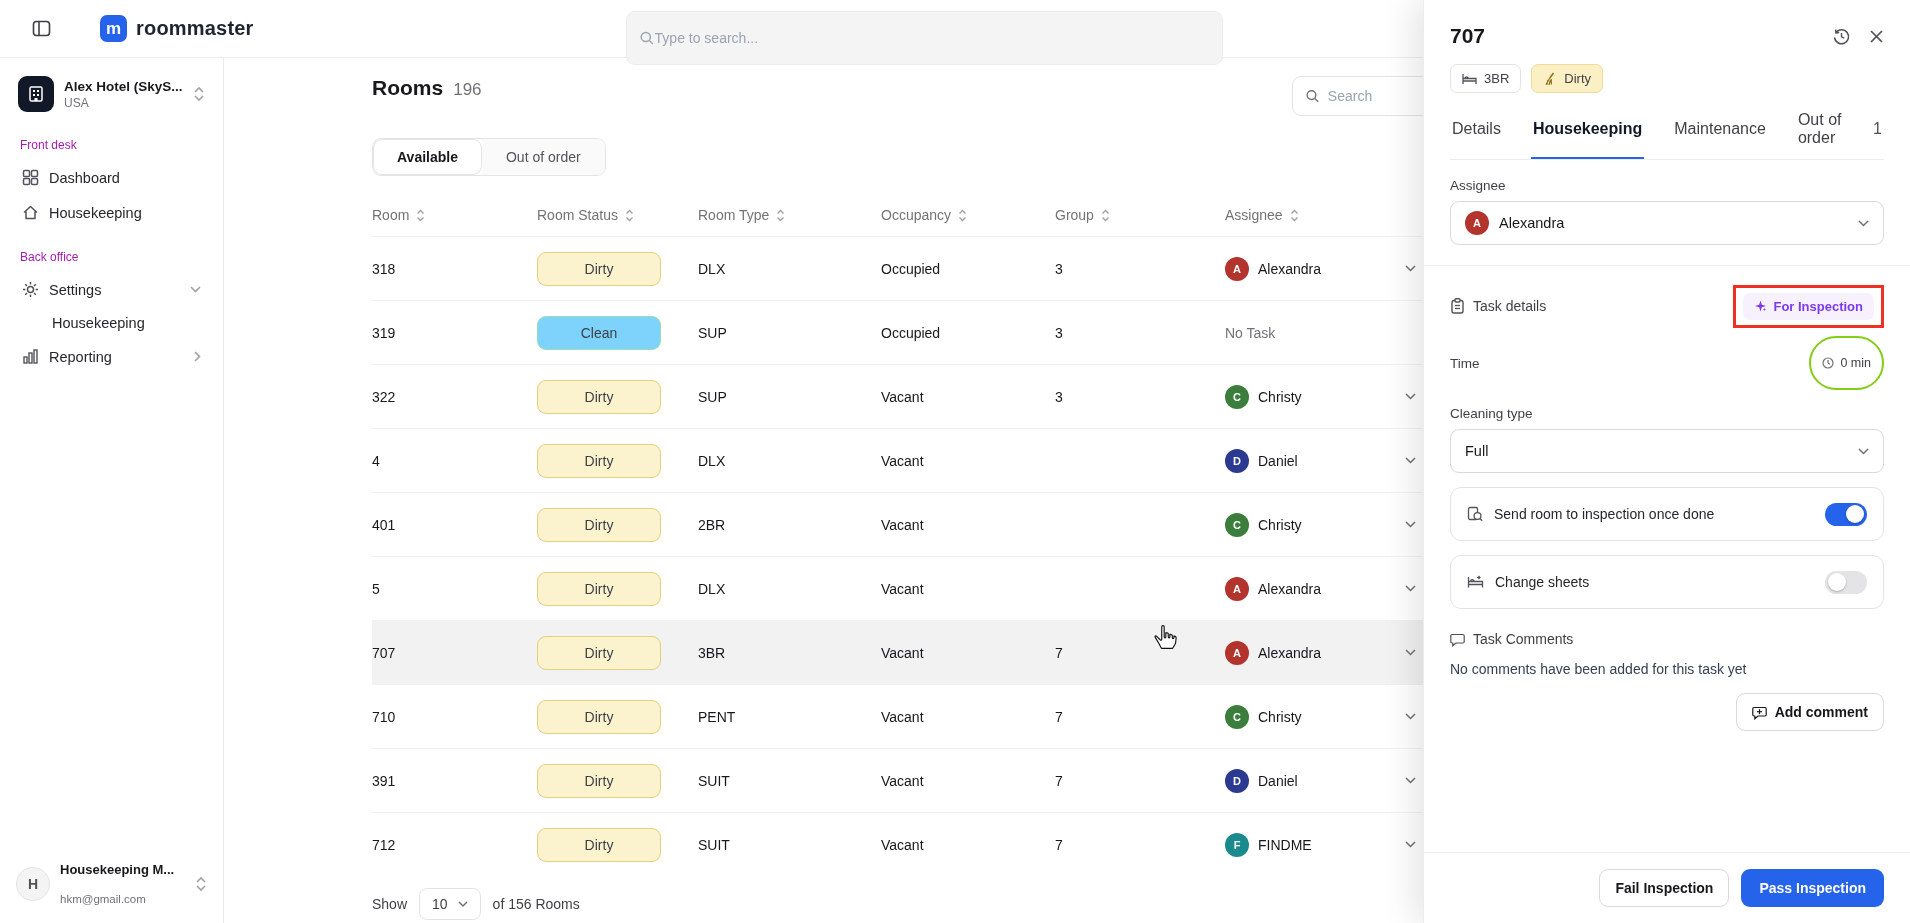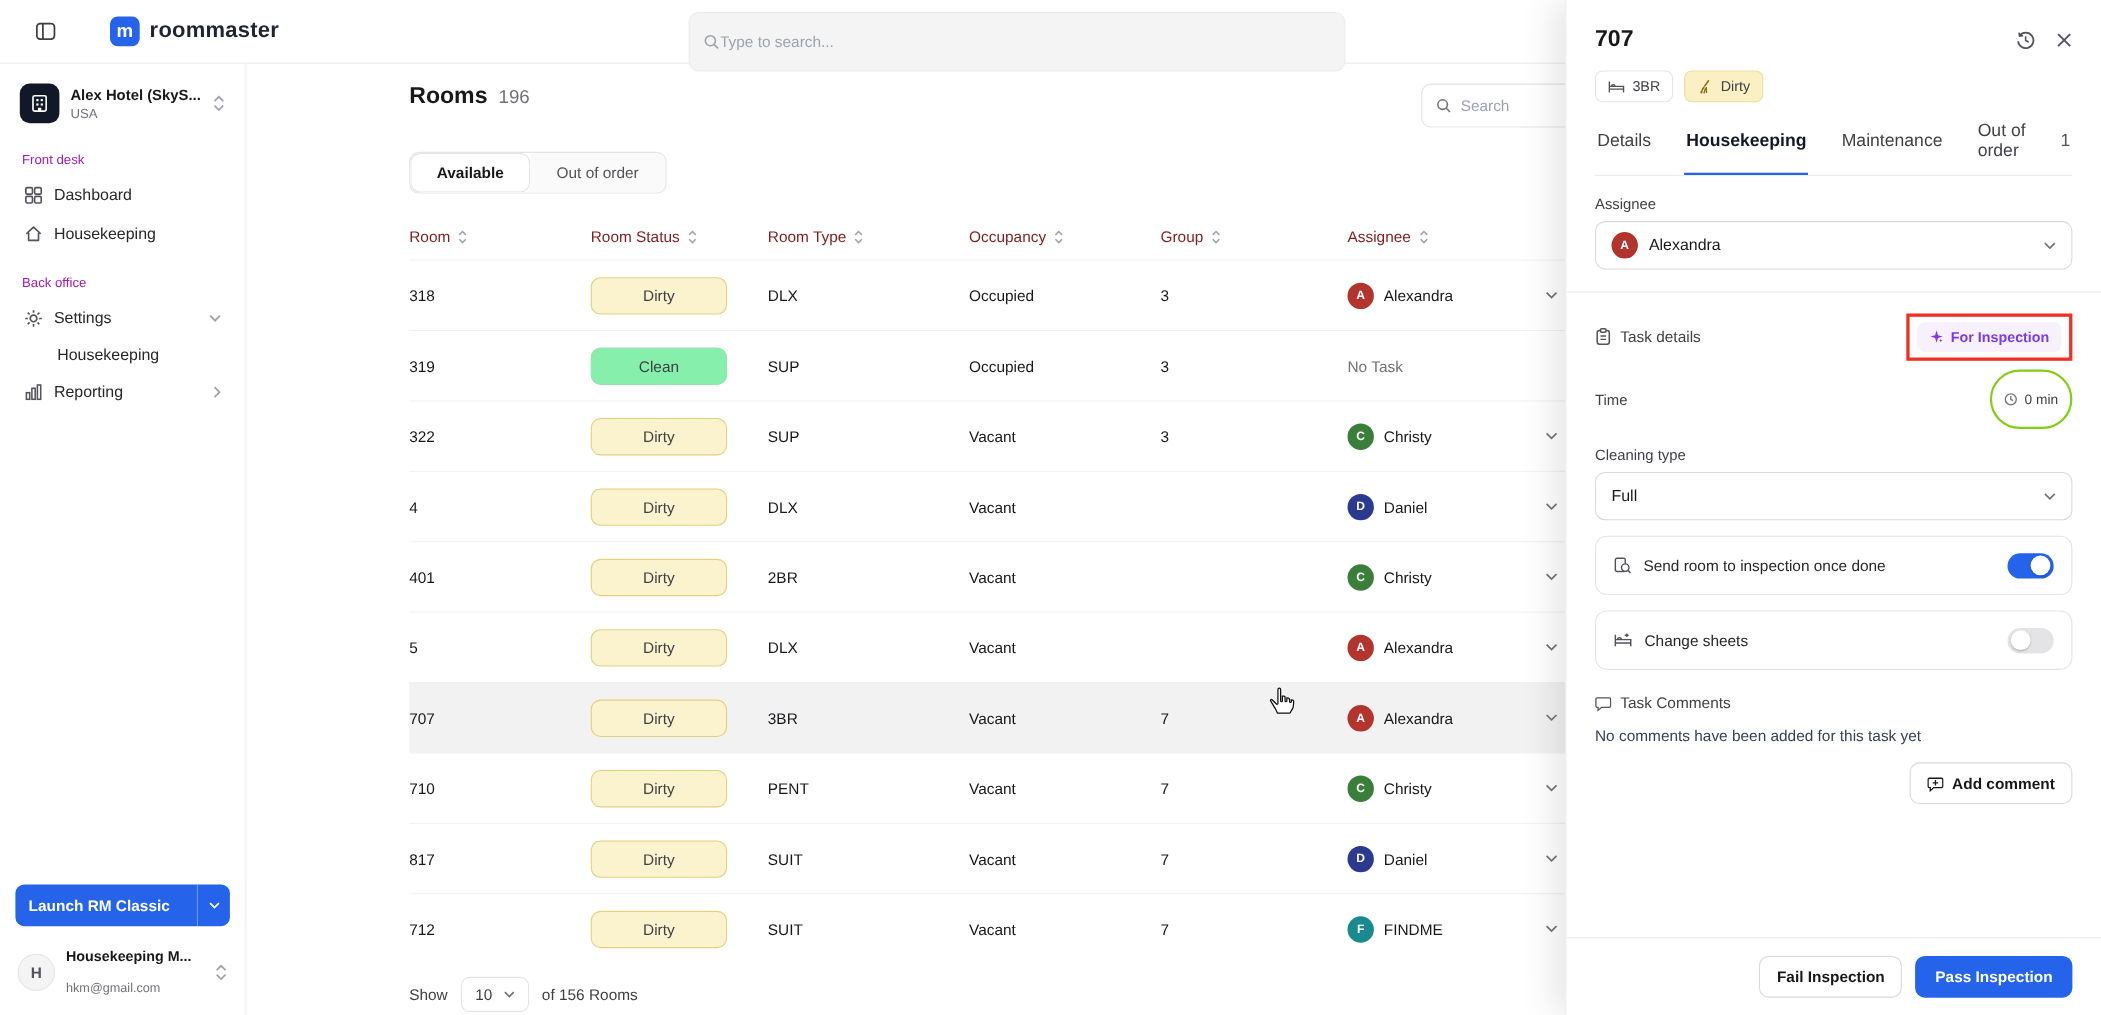--- a/index.html
+++ b/index.html
@@ -45,27 +45,27 @@
   .page-count { font-size:17px; color:#71717A; font-weight:normal; margin-left:10px; }
   .main-search { margin-left:auto; width:340px; height:40px; border:1px solid #E4E4E7; border-radius:9px; display:flex; align-items:center; gap:8px; padding:0 12px; }
   .main-search input { border:none; outline:none; width:100%; font-size:14px; font-family:inherit; color:#3F3F46; }
   .main-search input::placeholder { color:#9CA3AF; }
   .seg-tabs { display:inline-flex; border:1px solid #E4E4E7; border-radius:9px; overflow:hidden; margin-top:22px; background:#fff; }
   .seg { padding:10px 24px; font-size:14px; color:#52525B; cursor:pointer; background:#FAFAFA; }
   .seg.active { background:#fff; font-weight:bold; color:#18181B; box-shadow:inset 0 0 0 1px #E4E4E7; border-radius:9px; }
 
   .table { margin-top:18px; width:1198px; }
   .trow, .thead { display:grid; grid-template-columns:165px 161px 183px 174px 170px 205px 140px; align-items:center; }
-  .thead { height:42px; color:#7f1d1d; font-size:14px; }
+  .thead { height:42px; color:#737373; font-size:14px; }
   .th { display:flex; align-items:center; gap:7px; cursor:pointer; }
   .trow { height:64px; border-top:1px solid #F1F1F3; cursor:pointer; }
   .trow.selected { background:#F2F2F3; }
   .badge-status { display:inline-block; width:124px; text-align:center; padding:8px 0; border-radius:9px; font-size:14px; color:#3F3F46; }
   .badge-status.dirty { background:#FBF3CE; border:1px solid #E3CF7E; }
-  .badge-status.clean { background:#86efac; border:1px solid #9ADFB4; }
+  .badge-status.clean { background:#7dd3fc; border:1px solid #9ADFB4; }
   .cell-assignee { display:flex; align-items:center; gap:9px; padding-right:14px; }
   .avatar { width:24px; height:24px; border-radius:50%; color:#fff; font-size:11px; font-weight:bold; display:flex; align-items:center; justify-content:center; flex:none; }
   .cell-assignee .name { flex:1; white-space:nowrap; overflow:hidden; }
   .cell-assignee .name.muted { color:#71717A; }
   .task-chip { display:inline-block; max-width:130px; padding:8px 14px; border-radius:9px; font-size:13px; white-space:nowrap; overflow:hidden; }
   .pagination { display:flex; align-items:center; gap:12px; margin-top:12px; color:#3F3F46; font-size:14px; }
   .page-size { display:flex; align-items:center; gap:10px; border:1px solid #E4E4E7; border-radius:8px; padding:7px 12px; cursor:pointer; }
 
   
   .drawer { position:absolute; top:0; right:0; width:487px; height:923px; background:#fff; box-shadow:-10px 0 30px rgba(0,0,0,.10); border-left:1px solid #ECECEE; z-index:10; display:flex; flex-direction:column; }
@@ -208,28 +208,20 @@
       </svg>
     <span>Reporting</span>
     <span class="spacer"></span>
     <svg class="ic" width="7" height="11" viewBox="0 0 7 11">
         <polyline points="1,1 5.5,5.5 1,10" fill="none" stroke="#A1A1AA" stroke-width="1.6"></polyline>
       </svg>
   </div>
 
   <div class="sb-spacer"></div>
 
-  <div class="launch-btn">
-    <span class="launch-label">Launch RM Classic</span>
-    <span class="launch-caret">
-      <svg class="ic" width="10" height="7" viewBox="0 0 10 7">
-          <polyline points="1,1 5,5 9,1" fill="none" stroke="#fff" stroke-width="1.6"></polyline>
-        </svg>
-    </span>
-  </div>
 
   <div class="user-row">
     <span class="user-avatar">H</span>
     <span class="user-meta">
       <div class="user-name">Housekeeping M...</div>
       <div class="user-email">hkm@gmail.com</div>
     </span>
     <svg class="ic" width="12" height="16" viewBox="0 0 12 16">
         <polyline points="2,6 6,2 10,6" fill="none" stroke="#A1A1AA" stroke-width="1.6"></polyline>
         <polyline points="2,10 6,14 10,10" fill="none" stroke="#A1A1AA" stroke-width="1.6"></polyline>
@@ -418,21 +410,21 @@
     <span class="cell-assignee">
       <span class="avatar" style="background: rgb(59, 125, 59);">C</span>
       <span class="name">Christy</span>
       <svg class="ic chev" width="11" height="7" viewBox="0 0 11 7">
                 <polyline points="1,1 5.5,5.5 10,1" fill="none" stroke="#71717A" stroke-width="1.5"></polyline>
               </svg>
     </span>
     <span><span class="task-chip" style="background: rgb(217, 238, 249); color: rgb(30, 91, 122);">&nbsp;&nbsp;&nbsp;&nbsp;&nbsp;&nbsp;&nbsp;&nbsp;</span></span>
   </div>
           <div class="trow">
-    <span>817</span>
+    <span>391</span>
     <span><span class="badge-status dirty">Dirty</span></span>
     <span>SUIT</span>
     <span>Vacant</span>
     <span>7</span>
     <span class="cell-assignee">
       <span class="avatar" style="background: rgb(43, 57, 144);">D</span>
       <span class="name">Daniel</span>
       <svg class="ic chev" width="11" height="7" viewBox="0 0 11 7">
                 <polyline points="1,1 5.5,5.5 10,1" fill="none" stroke="#71717A" stroke-width="1.5"></polyline>
               </svg>

